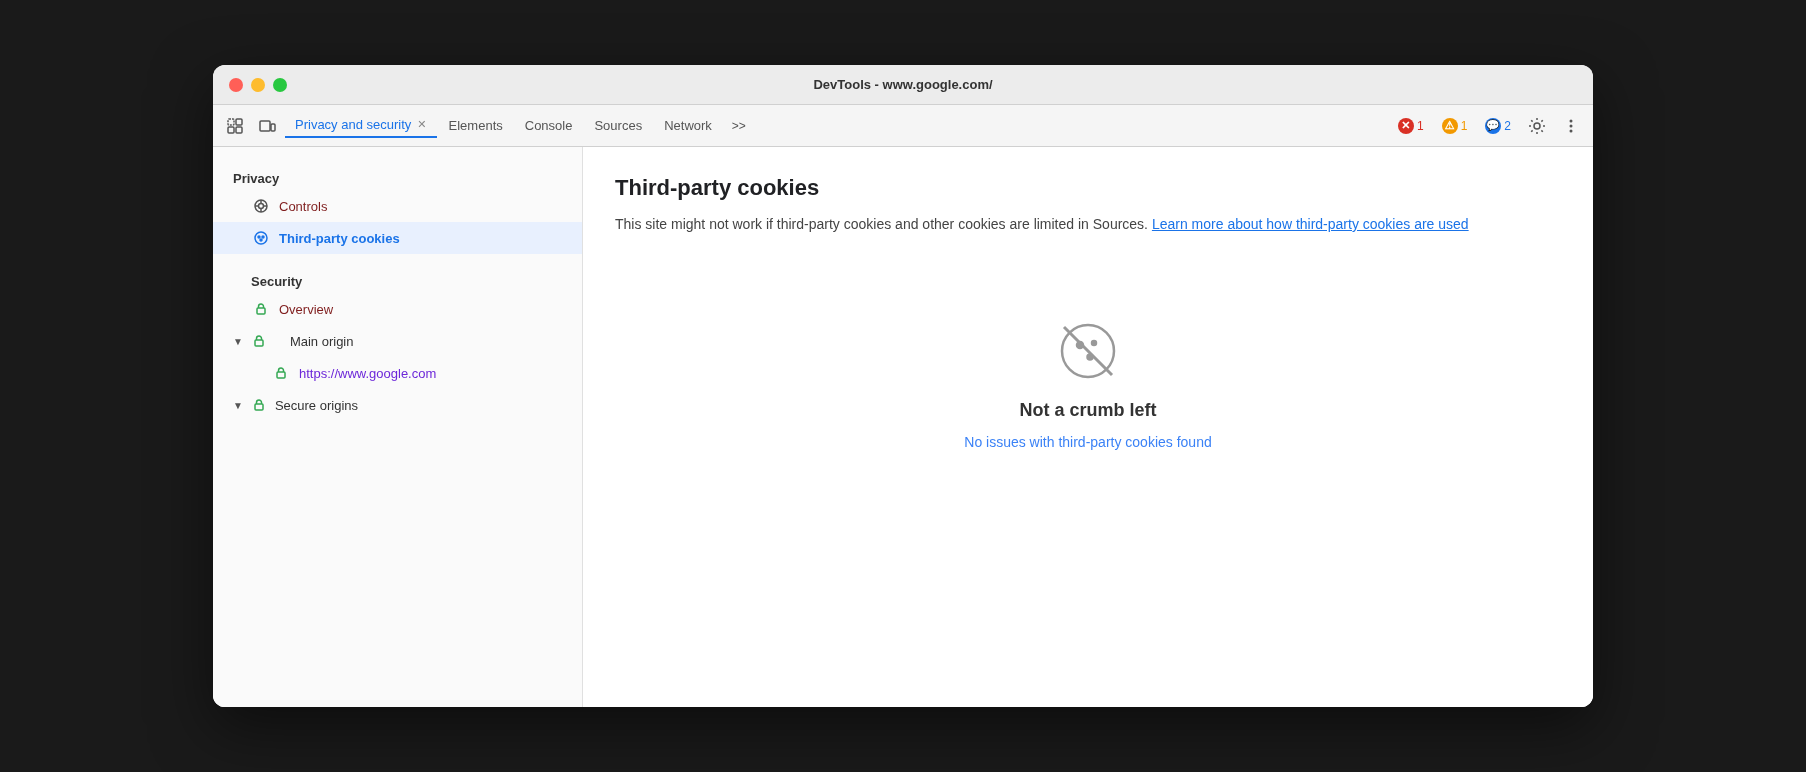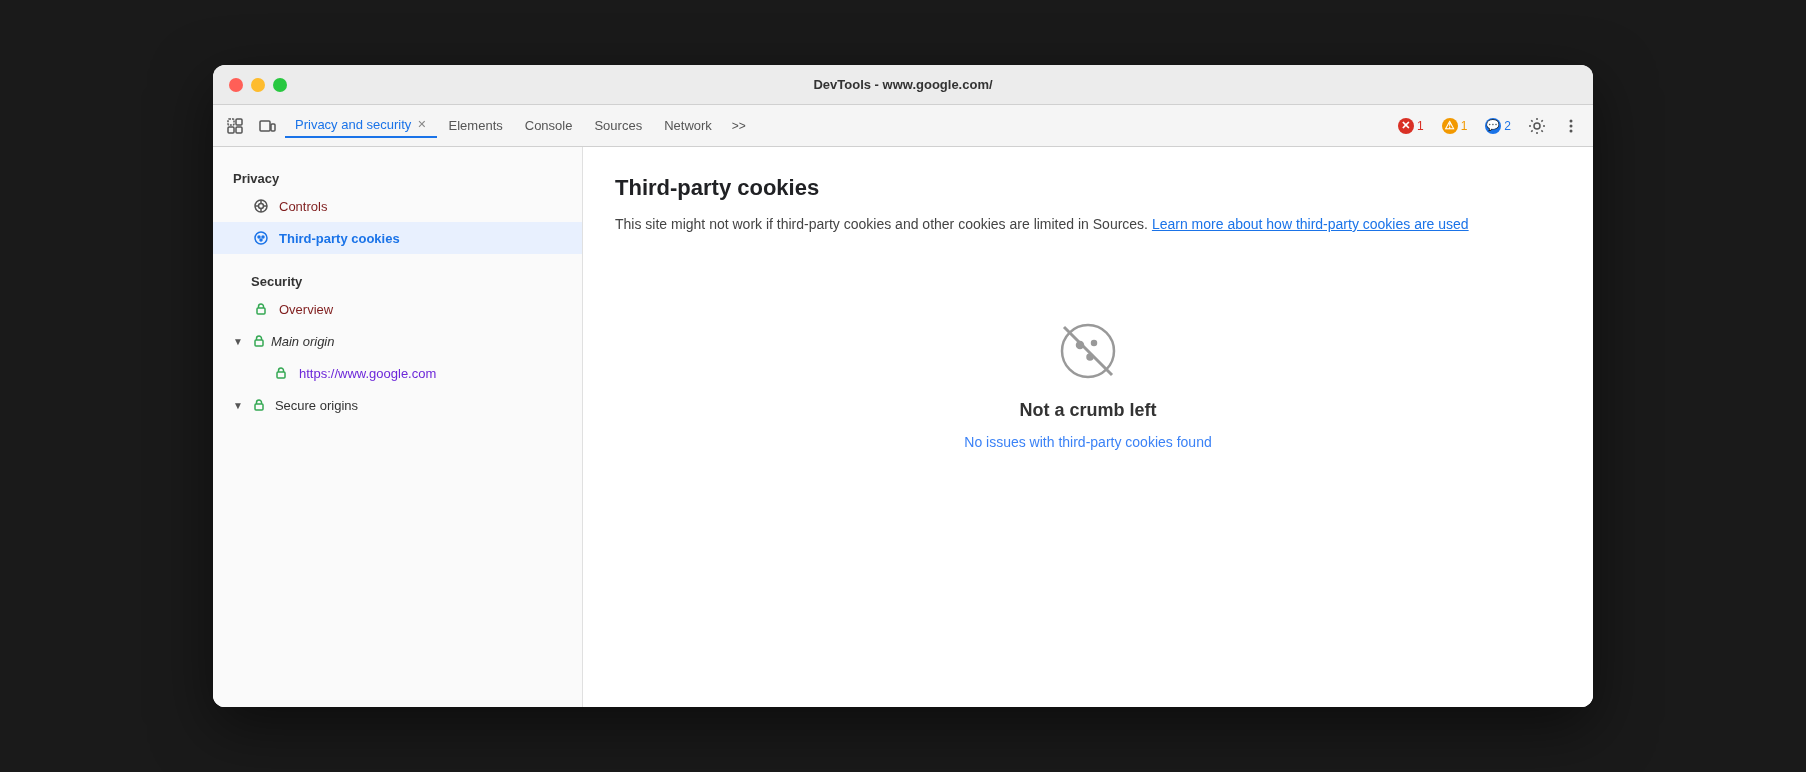--- a/index.html
+++ b/index.html
@@ -370,21 +370,21 @@
       </div>
 
       <div class="sidebar-item-with-arrow">
         <span class="arrow">▼</span>
         <span class="sidebar-item-icon lock-icon" style="margin-left: 4px;">
           <svg width="16" height="16" viewBox="0 0 16 16" fill="none" stroke="#34a853" stroke-width="1.5">
             <rect x="4" y="7" width="8" height="6" rx="1"></rect>
             <path d="M5.5 7V5.5a2.5 2.5 0 015 0V7"></path>
           </svg>
         </span>
-        <span style="margin-left: 0; font-style: italic;">Main origin</span>
+        <span style="margin-left: 19px;">Main origin</span>
       </div>
 
       <div class="sidebar-subitem">
         <span class="sidebar-item-icon lock-icon">
           <svg width="16" height="16" viewBox="0 0 16 16" fill="none" stroke="#34a853" stroke-width="1.5">
             <rect x="4" y="7" width="8" height="6" rx="1"></rect>
             <path d="M5.5 7V5.5a2.5 2.5 0 015 0V7"></path>
           </svg>
         </span>
         <span>https://www.google.com</span>

